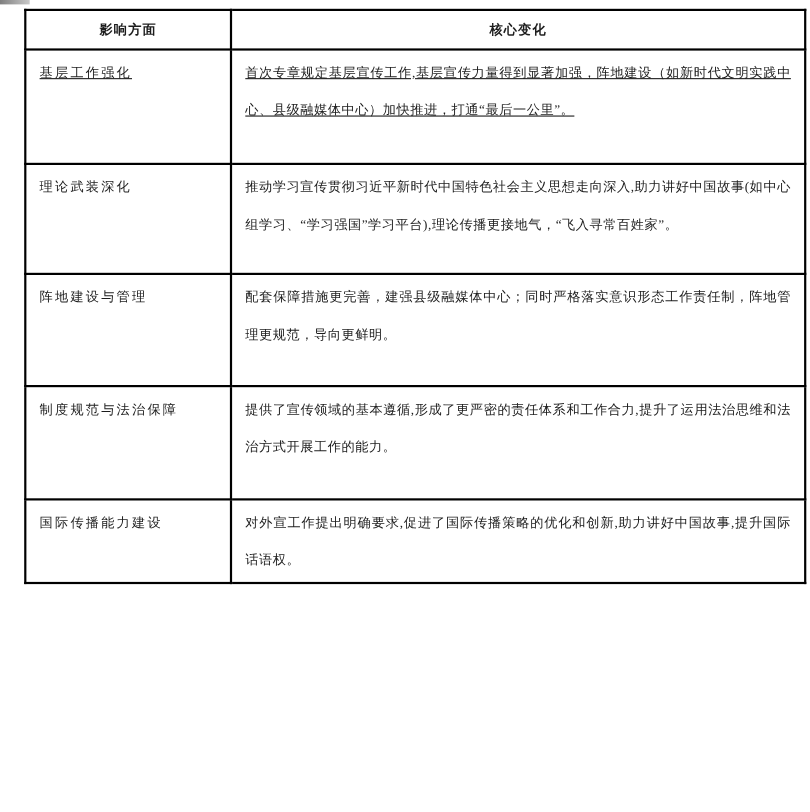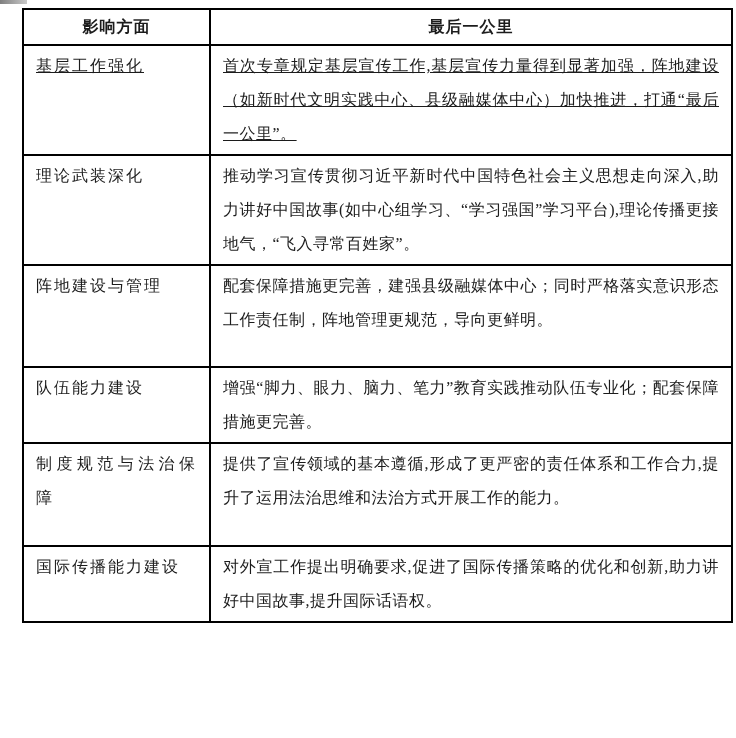--- a/index.html
+++ b/index.html
@@ -29,21 +29,21 @@
     width: 709px;
     border-collapse: collapse;
     table-layout: fixed;
   }
   table.impact-table col.c-aspect { width: 187px; }
   table.impact-table col.c-change { width: 522px; }
   table.impact-table th,
   table.impact-table td {
     border: 2px solid #000000;
     vertical-align: top;
-    font-size: 16px;
+    font-size: 12px;
     line-height: 34px;
     padding: 3px 12px 3px 12px;
     box-sizing: border-box;
     overflow: hidden;
   }
   table.impact-table th {
     font-weight: bold;
     text-align: center;
     letter-spacing: 1px;
     padding-top: 2px;
@@ -75,40 +75,36 @@
 <div class="corner-mark"></div>
 
 <table class="impact-table">
   <colgroup>
     <col class="c-aspect">
     <col class="c-change">
   </colgroup>
   <thead>
     <tr class="hdr">
       <th>影响方面</th>
-      <th>最后一公里</th>
+      <th>核心变化</th>
     </tr>
   </thead>
   <tbody>
     <tr class="row-1">
       <td class="aspect-cell">基层工作强化</td>
       <td class="change-cell">首次专章规定基层宣传工作,基层宣传力量得到显著加强，阵地建设（如新时代文明实践中心、县级融媒体中心）加快推进，打通“最后一公里”。</td>
     </tr>
     <tr class="row-2">
       <td class="aspect-cell">理论武装深化</td>
       <td class="change-cell">推动学习宣传贯彻习近平新时代中国特色社会主义思想走向深入,助力讲好中国故事(如中心组学习、“学习强国”学习平台),理论传播更接地气，“飞入寻常百姓家”。</td>
     </tr>
     <tr class="row-3">
       <td class="aspect-cell">阵地建设与管理</td>
       <td class="change-cell">配套保障措施更完善，建强县级融媒体中心；同时严格落实意识形态工作责任制，阵地管理更规范，导向更鲜明。</td>
     </tr>
-    <tr class="row-4">
-      <td class="aspect-cell">队伍能力建设</td>
-      <td class="change-cell">增强“脚力、眼力、脑力、笔力”教育实践推动队伍专业化；配套保障措施更完善。</td>
-    </tr>
     <tr class="row-5">
       <td class="aspect-cell">制度规范与法治保障</td>
       <td class="change-cell">提供了宣传领域的基本遵循,形成了更严密的责任体系和工作合力,提升了运用法治思维和法治方式开展工作的能力。</td>
     </tr>
     <tr class="row-6">
       <td class="aspect-cell">国际传播能力建设</td>
       <td class="change-cell">对外宣工作提出明确要求,促进了国际传播策略的优化和创新,助力讲好中国故事,提升国际话语权。</td>
     </tr>
   </tbody>
 </table>

